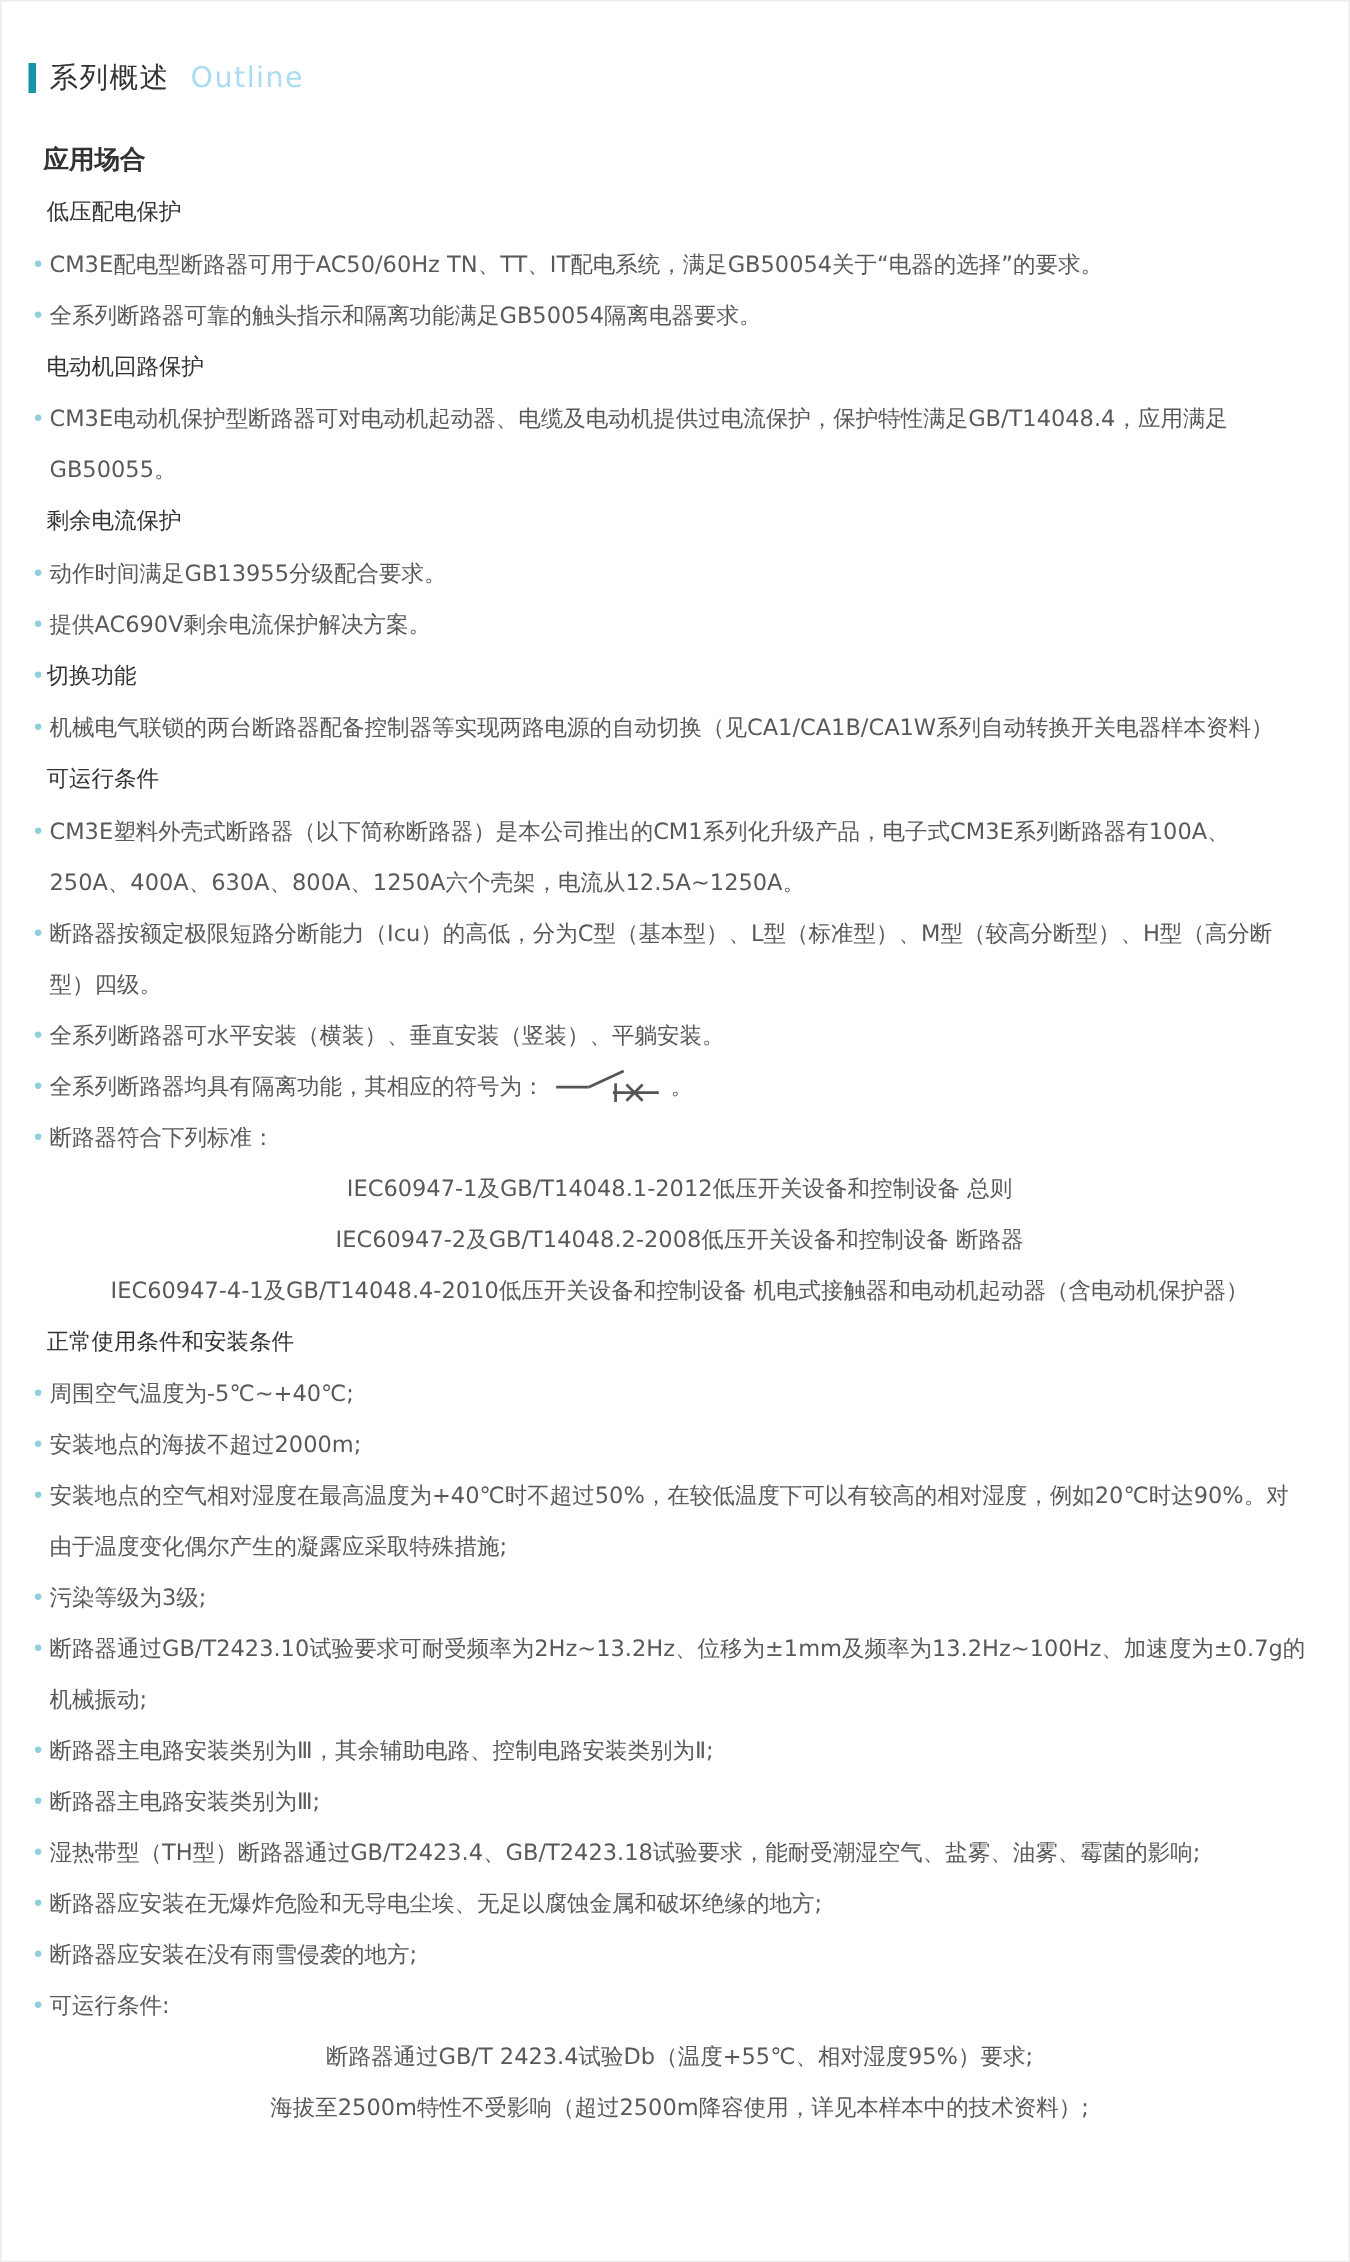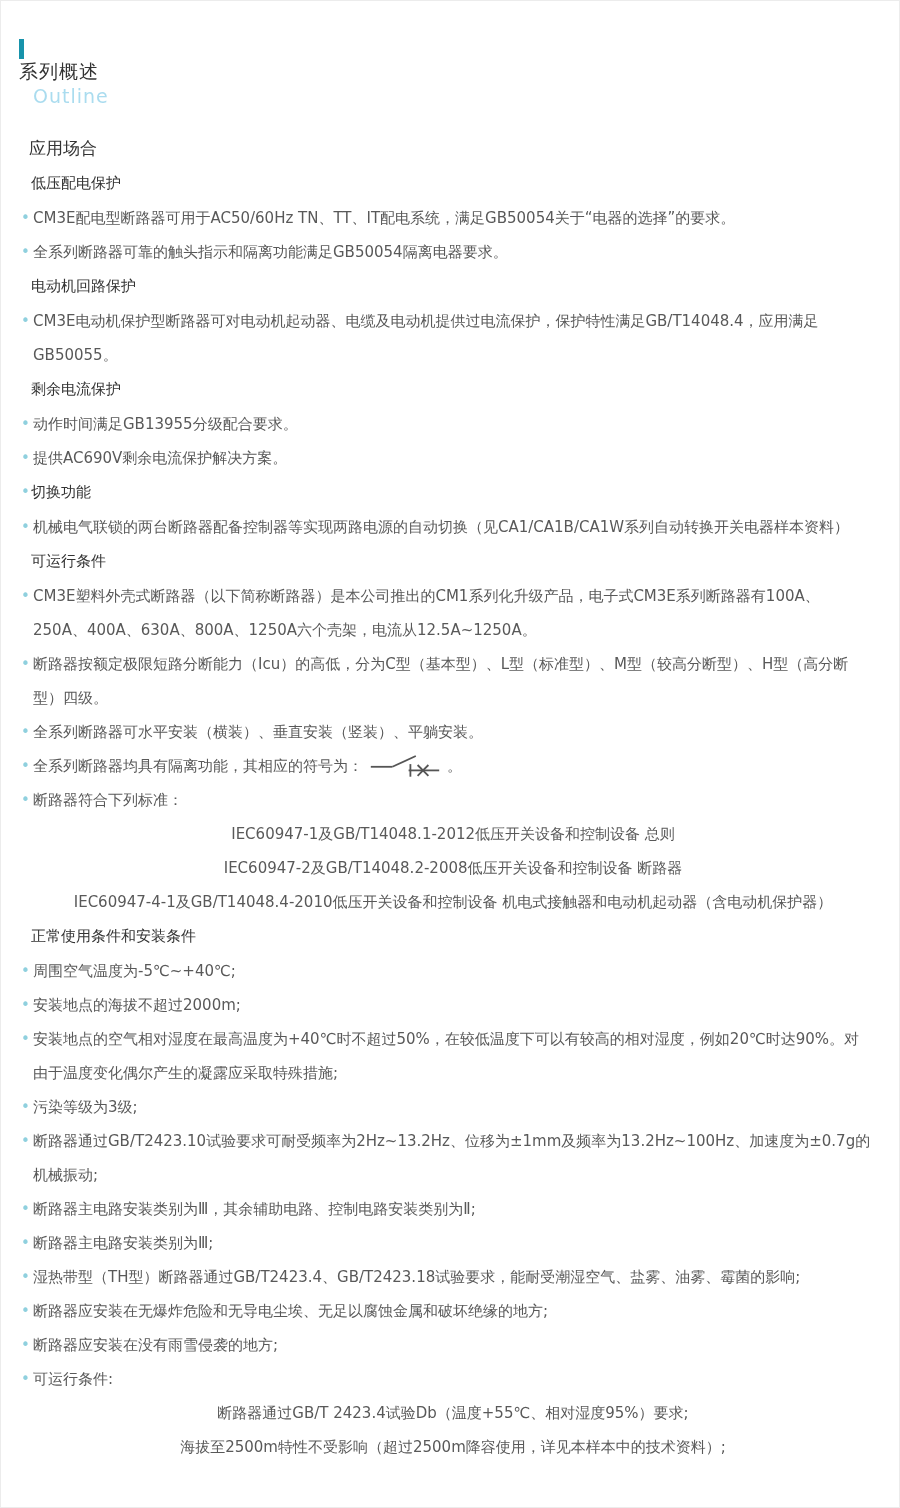--- a/index.html
+++ b/index.html
@@ -14,22 +14,22 @@
     height: 1508px;
     margin: 0 auto;
     background: #ffffff;
     border: 1px solid #ececec;
     box-sizing: border-box;
     overflow: hidden;
   }
   
   .doc-header {
     display: flex;
+    align-items: center;
     margin: 38px 0 0 18px;
-    flex-direction: column;
   }
   .accent-bar {
     display: inline-block;
     width: 5px;
     height: 20px;
     background: var(--accent, #1793ab);
     margin-right: 9px;
   }
   .title-cn {
     font-size: 19px;
@@ -38,21 +38,21 @@
   }
   .title-en {
     font-size: 19px;
     color: var(--accent-light, #aadcef);
     margin-left: 14px;
     letter-spacing: 1px;
   }
   
   .page-title {
     font-size: 17px;
-    font-weight: normal;
+    font-weight: bold;
     color: #333333;
     margin: 30px 0 6px 28px;
   }
   
   .content {
     margin: 0 26px 0 20px;
   }
   .sub-heading {
     font-size: 15px;
     font-weight: normal;

